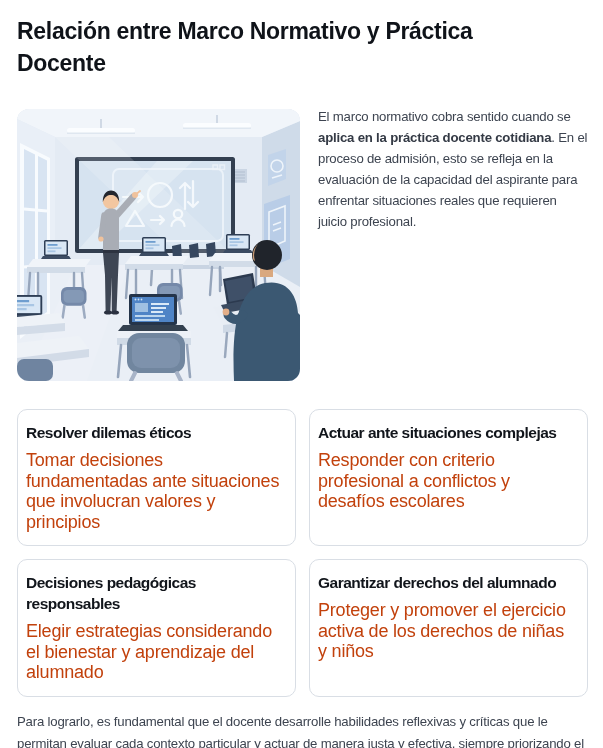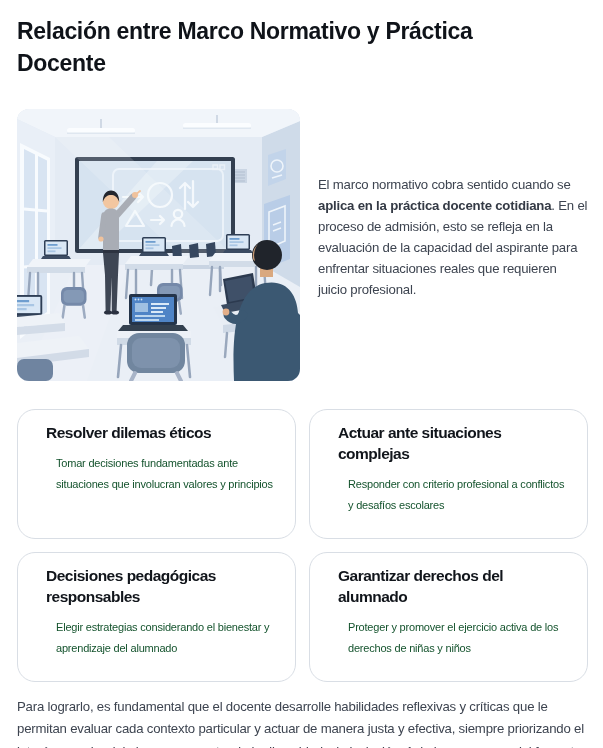--- a/index.html
+++ b/index.html
@@ -19,21 +19,21 @@
     margin: 8px 0 30px 0;
     max-width: 470px;
     font-size: 23px;
     line-height: 32px;
     font-weight: 700;
     letter-spacing: -0.3px;
     color: #0f1319;
   }
   .hero-row {
     display: flex;
-    align-items: center;
+    align-items: flex-start;
     gap: 18px;
   }
   .illustration-wrap {
     flex: none;
     width: 283px;
     height: 272px;
     border-radius: 12px;
     overflow: hidden;
     background: #e4ebf4;
   }
@@ -49,38 +49,38 @@
   .body-text b { color: #343a45; }
   .cards-grid {
     margin-top: 28px;
     display: grid;
     grid-template-columns: 1fr 1fr;
     gap: 13px;
   }
   .card {
     background: #ffffff;
     border: 1px solid #d9dee5;
-    border-radius: 18px;
-    padding: 12px 12px 13px 28px;
+    border-radius: 10px;
+    padding: 12px 12px 13px 8px;
     box-sizing: border-box;
   }
   .card-title {
     margin: 0 0 7px 0;
     font-size: 15.5px;
     line-height: 21px;
     font-weight: 700;
     letter-spacing: -0.5px;
     color: #11151b;
   }
   .card-desc {
-    margin: 10px;
-    font-size: 11px;
+    margin: 0;
+    font-size: 18px;
     line-height: 20.5px;
     letter-spacing: -0.2px;
-    color: #14532d;
+    color: #c2410c;
   }
   .closing {
     margin: 14px 0 0 0;
     font-size: 13.2px;
     line-height: 22.3px;
     letter-spacing: -0.2px;
     color: #3d4450;
   }
 </style>
 </head>

